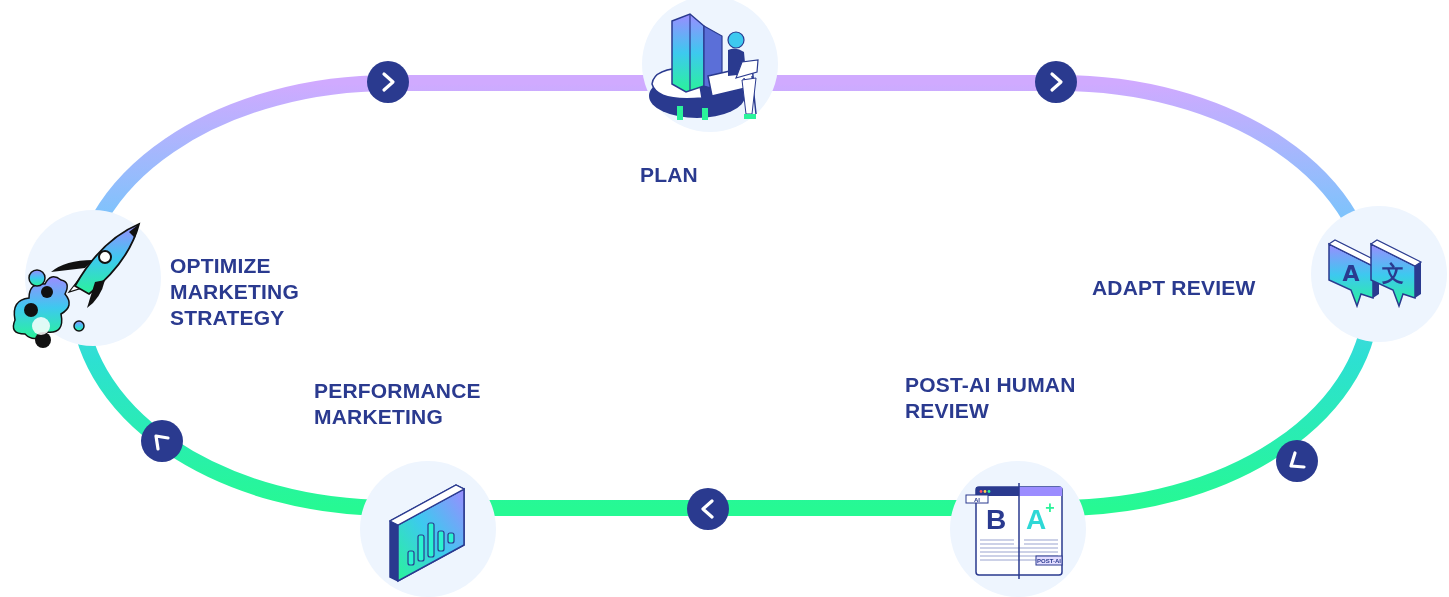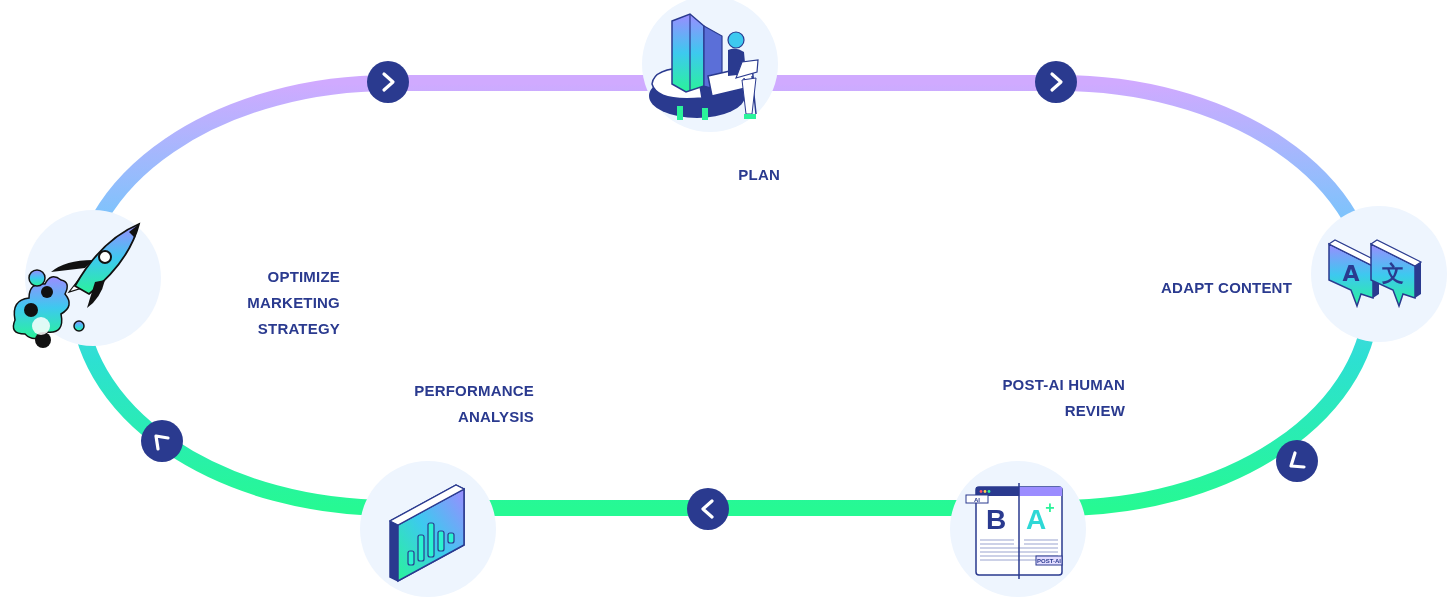--- a/index.html
+++ b/index.html
@@ -1,20 +1,20 @@
 <!DOCTYPE html>
 <html><head>
 <meta charset="utf-8">
 <style>
   html, body { margin:0; padding:0; background:#ffffff; }
   body { width:1449px; height:597px; position:relative; overflow:hidden;
          font-family:"Liberation Sans", "DejaVu Sans", sans-serif; }
   #loop { position:absolute; left:0; top:0; width:1449px; height:597px; }
-  .step-label { position:absolute; color:#2a3a8f; font-weight:700; font-size:15px;
-                line-height:26px; text-align:right; letter-spacing:0.2px; white-space:pre-line; }
+  .step-label { position:absolute; color:#2a3a8f; font-weight:700; font-size:21px;
+                line-height:26px; text-align:left; letter-spacing:0.2px; white-space:pre-line; }
   .node { position:absolute; width:136px; height:136px; border-radius:50%; background:#eef5fe; }
   .node svg { position:absolute; left:0; top:0; width:136px; height:136px; overflow:visible; }
   .arrow-btn { position:absolute; width:42px; height:42px; border-radius:50%; background:#2a3a8f;
                display:flex; align-items:center; justify-content:center; cursor:pointer; }
   .arrow-btn svg { width:42px; height:42px; }
 </style>
 </head>
 <body>
 
 <svg id="loop" viewBox="0 0 1449 597">
@@ -90,21 +90,21 @@
     <path d="M18 38 L62 60 L62 92 L50 88 L46 100 L40 84 L18 74 Z" fill="url(#iconGrad)" stroke="#2a3a8f" stroke-width="1.5"></path>
     <path d="M18 38 L24 34 L68 56 L62 60 Z" fill="#fff" stroke="#2a3a8f" stroke-width="1.2"></path>
     <path d="M62 60 L68 56 L68 88 L62 92 Z" fill="#2a3a8f"></path>
     <path d="M60 38 L104 60 L104 92 L92 88 L88 100 L82 84 L60 74 Z" fill="url(#iconGrad)" stroke="#2a3a8f" stroke-width="1.5"></path>
     <path d="M60 38 L66 34 L110 56 L104 60 Z" fill="#fff" stroke="#2a3a8f" stroke-width="1.2"></path>
     <path d="M104 60 L110 56 L110 88 L104 92 Z" fill="#2a3a8f"></path>
     <text x="40" y="75" font-family="DejaVu Sans, sans-serif" font-size="22" font-weight="700" fill="#2a3a8f" text-anchor="middle">A</text>
     <text x="82" y="75" font-family="DejaVu Sans, sans-serif" font-size="22" font-weight="700" fill="#2a3a8f" text-anchor="middle">文</text>
   </svg>
 </div>
-<div class="step-label" style="left:1092px;top:275px;width:200px;">ADAPT CONTENT</div>
+<div class="step-label" style="left:1092px;top:275px;width:200px;">ADAPT REVIEW</div>
 
 <div class="node" style="left:950px;top:461px;">
   <svg viewBox="0 0 136 136">
     <rect x="26" y="26" width="86" height="88" rx="3" fill="#fff" stroke="#2a3a8f" stroke-width="1.5"></rect>
     <rect x="26" y="26" width="43" height="9" fill="#2a3a8f"></rect>
     <rect x="69" y="26" width="43" height="9" fill="#9b8cff"></rect>
     <circle cx="31" cy="30.5" r="1.4" fill="#ff4f6b"></circle>
     <circle cx="35" cy="30.5" r="1.4" fill="#ffd34d"></circle>
     <circle cx="39" cy="30.5" r="1.4" fill="#2af39a"></circle>
     <rect x="16" y="34" width="22" height="8" fill="#fff" stroke="#2a3a8f" stroke-width="1"></rect>
@@ -138,34 +138,34 @@
     <g fill="#2af3d0" stroke="#2a3a8f" stroke-width="1.2">
       <rect x="48" y="90" width="6" height="14" rx="2"></rect>
       <rect x="58" y="74" width="6" height="26" rx="2"></rect>
       <rect x="68" y="62" width="6" height="34" rx="2"></rect>
       <rect x="78" y="70" width="6" height="20" rx="2"></rect>
       <rect x="88" y="72" width="6" height="10" rx="2"></rect>
     </g>
   </svg>
 </div>
 <div class="step-label" style="left:314px;top:378px;width:220px;">PERFORMANCE
-ANALYSIS</div>
+MARKETING</div>
 
 <div class="node" style="left:25px;top:210px;">
   <svg viewBox="0 0 136 136">
     <path d="M-10 110 Q-14 90 4 88 Q4 72 20 74 Q26 62 36 70 Q46 72 40 84 Q50 96 36 104 Q40 124 22 122 Q10 134 0 124 Q-16 124 -10 110 Z" fill="url(#iconGrad)" stroke="#111" stroke-width="1.5"></path>
     <circle cx="6" cy="100" r="7" fill="#111"></circle>
     <circle cx="22" cy="82" r="6" fill="#111"></circle>
     <circle cx="18" cy="130" r="8" fill="#111"></circle>
     <circle cx="16" cy="116" r="9" fill="#fff" opacity="0.85"></circle>
     <circle cx="12" cy="68" r="8" fill="url(#iconGrad)" stroke="#111" stroke-width="1.5"></circle>
     <circle cx="54" cy="116" r="5" fill="url(#iconGrad)" stroke="#111" stroke-width="1.5"></circle>
     <path d="M44 82 L58 64 L70 74 Z" fill="#fff" stroke="#111" stroke-width="1.2"></path>
     <path d="M50 76 Q76 30 114 14 Q104 52 64 84 Z" fill="url(#iconGrad)" stroke="#111" stroke-width="1.8"></path>
     <path d="M60 58 L26 62 Q40 50 68 50 Z" fill="#111"></path>
     <path d="M70 72 L62 98 Q76 88 80 70 Z" fill="#111"></path>
     <circle cx="80" cy="47" r="6" fill="#fff" stroke="#111" stroke-width="2"></circle>
     <path d="M104 22 L114 14 L110 28 Z" fill="#111"></path>
   </svg>
 </div>
-<div class="step-label" style="left:170px;top:253px;width:170px;margin-top:11px;">OPTIMIZE
+<div class="step-label" style="left:170px;top:253px;width:170px;">OPTIMIZE
 MARKETING
 STRATEGY</div>
 
 </body></html>

